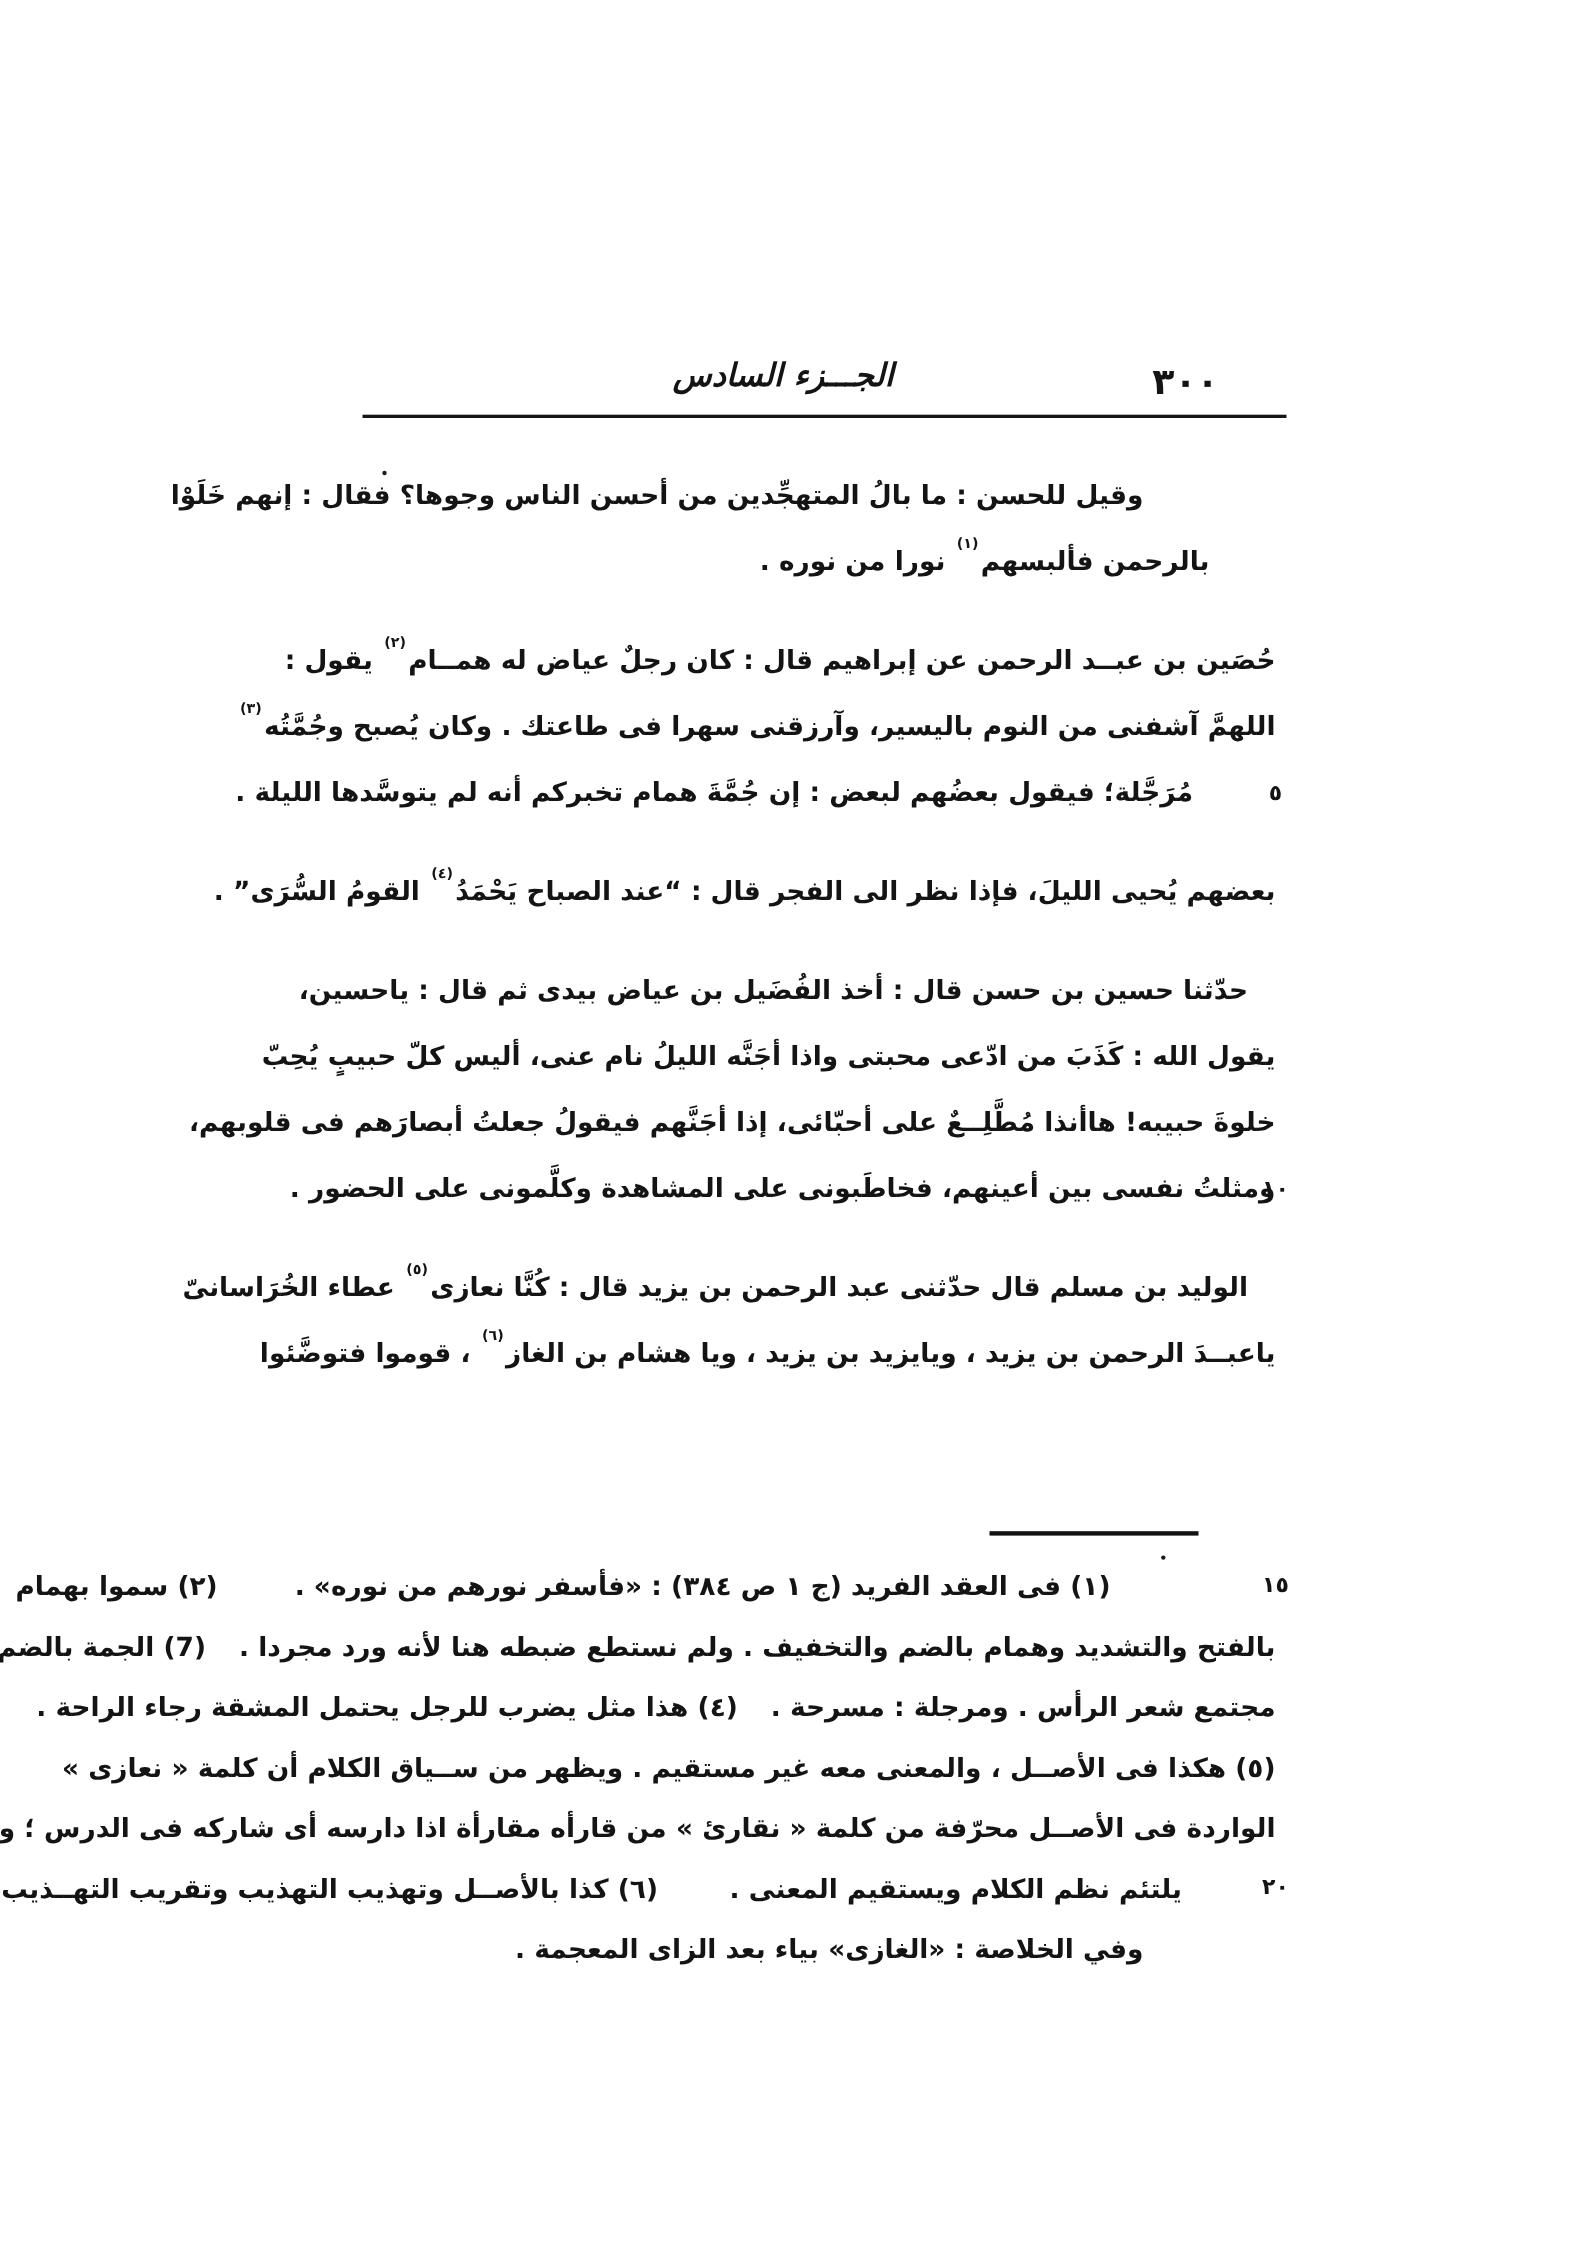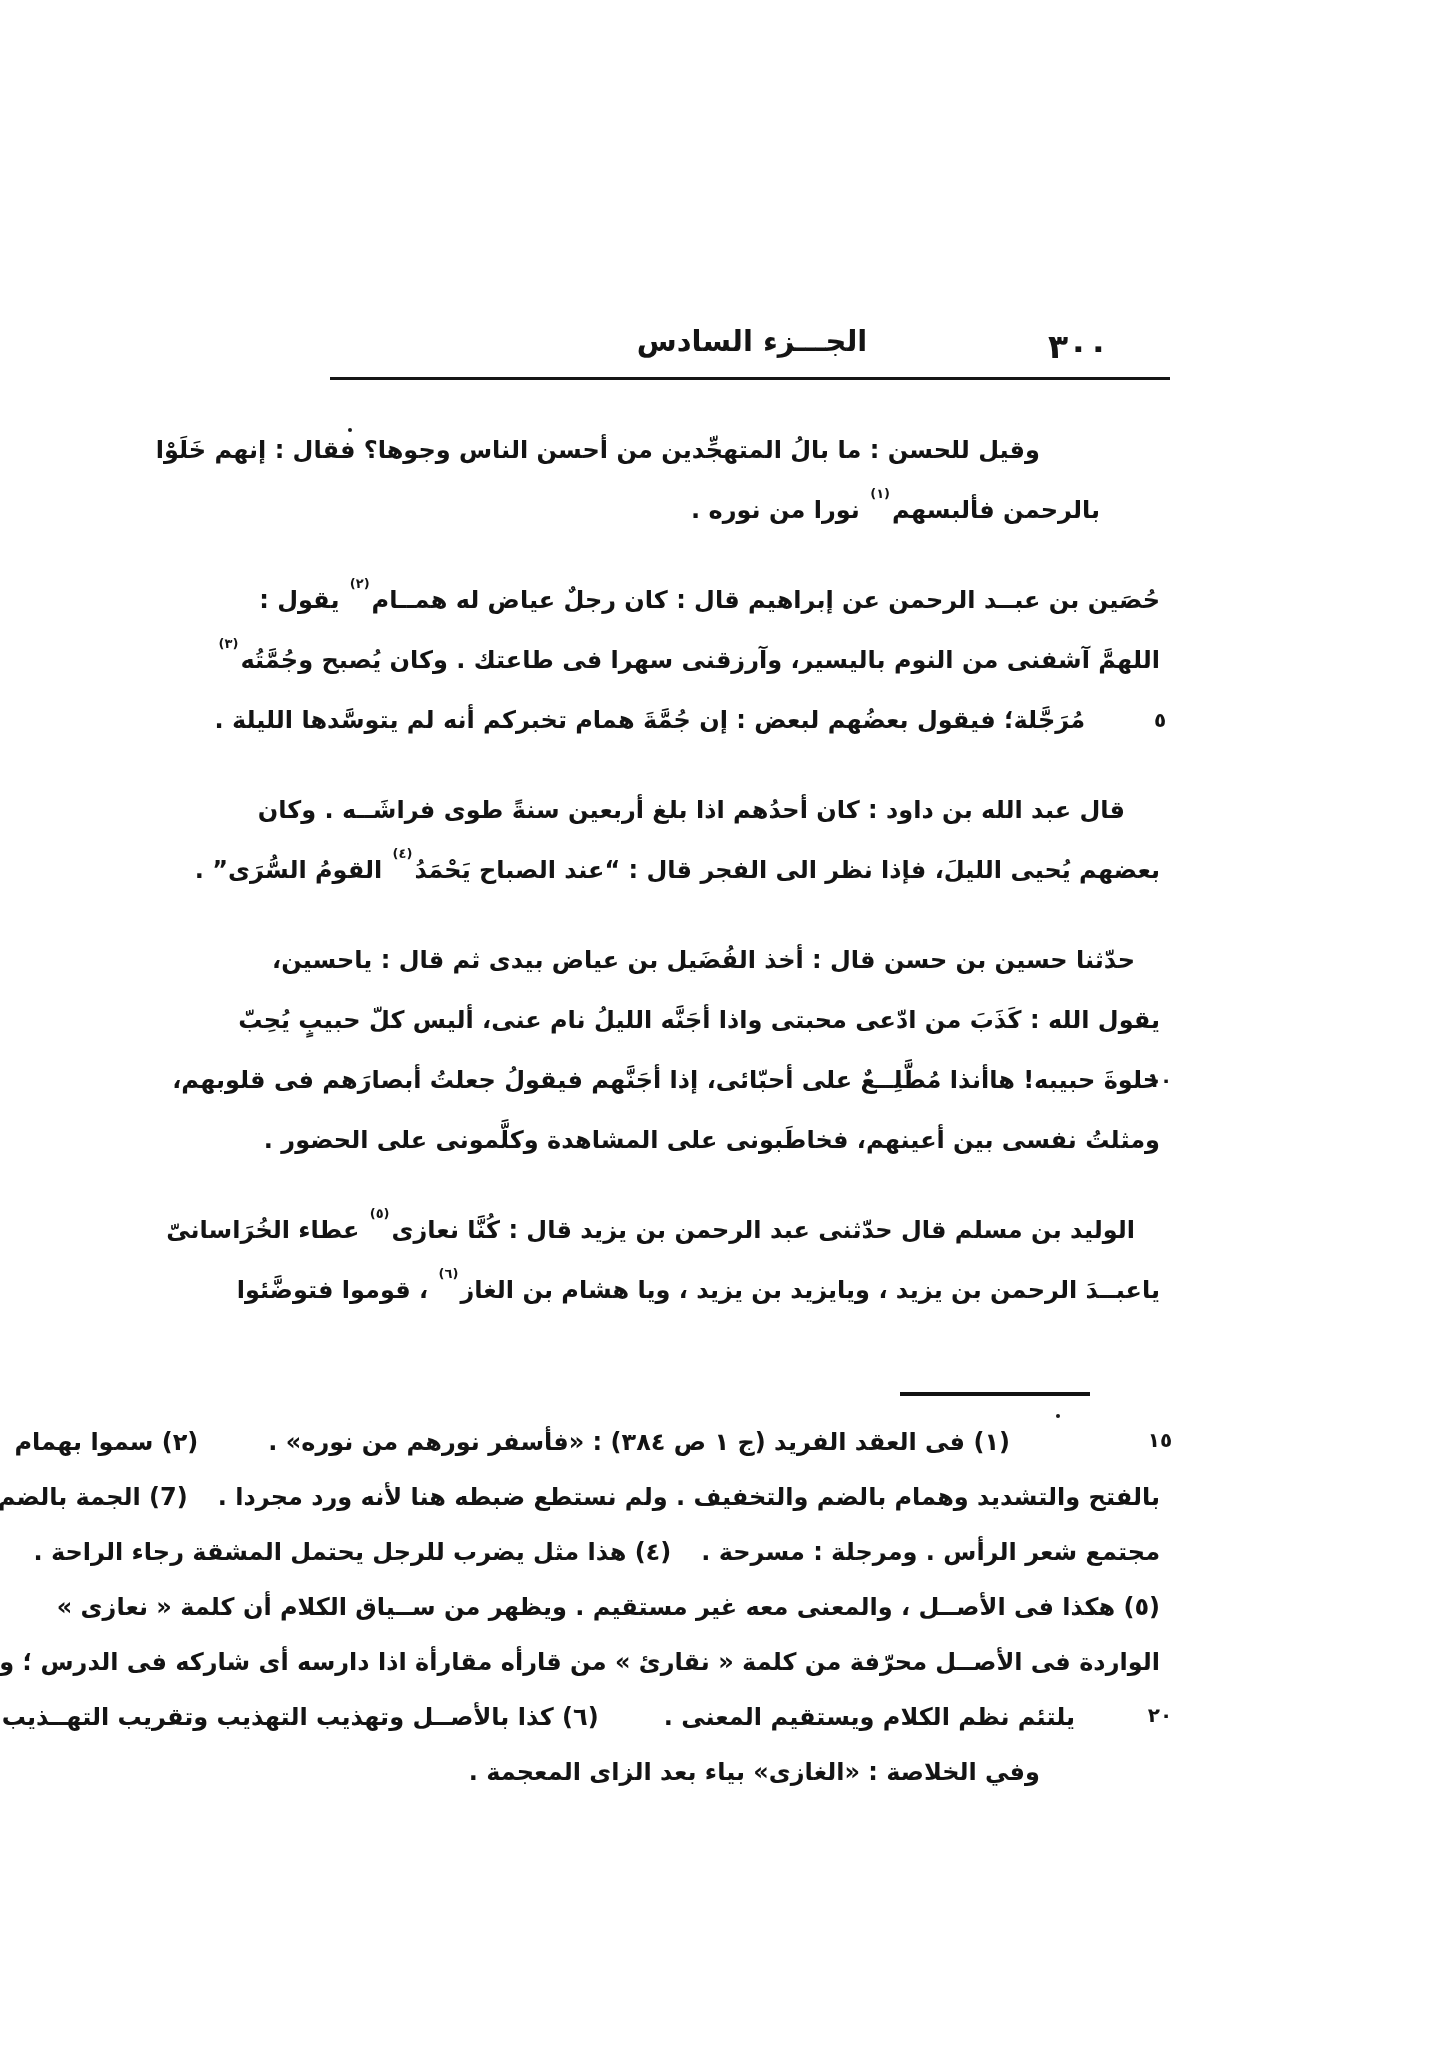--- a/index.html
+++ b/index.html
@@ -7,22 +7,23 @@
     width:1449px;height:2047px;position:relative;
     background:#ffffff;color:#141414;
     font-family:"DejaVu Sans", sans-serif;
     overflow:hidden;
   }
   .page{position:absolute;inset:0;}
 
   
   .hdr-title{
     position:absolute;top:324px;left:612px;width:280px;
-    text-align:center;font-size:29px;font-weight:bold;direction:rtl;
+    text-align:left;font-size:29px;font-weight:bold;direction:rtl;
     white-space:nowrap;
+    font-style:italic;
   }
   .hdr-page{
     position:absolute;top:327px;left:1048px;
     font-size:33px;font-weight:bold;direction:rtl;white-space:nowrap;
   }
   .hdr-rule{
     position:absolute;top:377px;left:330px;width:840px;height:3px;
     background:#161616;
   }
   .speck{
@@ -84,21 +85,20 @@
       <div class="para">
         <div class="line" style="padding-right: 120px;"><span>وقيل للحسن : ما بالُ المتهجِّدين من أحسن الناس وجوها؟ فقال : إنهم خَلَوْا</span></div>
         <div class="line" style="padding-right: 60px;"><span>بالرحمن فألبسهم</span><sup class="fnref">(١)</sup><span> نورا من نوره .</span></div>
       </div>
       <div class="para">
         <div class="line"><span>حُصَين بن عبــد الرحمن عن إبراهيم قال : كان رجلٌ عياض له همــام</span><sup class="fnref">(٢)</sup><span> يقول :</span></div>
         <div class="line"><span>اللهمَّ آشفنى من النوم باليسير، وآرزقنى سهرا فى طاعتك . وكان يُصبح وجُمَّتُه</span><sup class="fnref">(٣)</sup></div>
         <div class="line" style="padding-right: 75px;"><span>مُرَجَّلة؛ فيقول بعضُهم لبعض : إن جُمَّةَ همام تخبركم أنه لم يتوسَّدها الليلة .</span></div>
       </div>
       <div class="para">
-        <div class="line" style="padding-right: 35px;"><span>قال عبد الله بن داود : كان أحدُهم اذا بلغ أربعين سنةً طوى فراشَــه . وكان</span></div>
         <div class="line"><span>بعضهم يُحيى الليلَ، فإذا نظر الى الفجر قال : “عند الصباح يَحْمَدُ</span><sup class="fnref">(٤)</sup><span> القومُ السُّرَى” .</span></div>
       </div>
       <div class="para">
         <div class="line" style="padding-right: 25px;"><span>حدّثنا حسين بن حسن قال : أخذ الفُضَيل بن عياض بيدى ثم قال : ياحسين،</span></div>
         <div class="line"><span>يقول الله : كَذَبَ من ادّعى محبتى واذا أجَنَّه الليلُ نام عنى، أليس كلّ حبيبٍ يُحِبّ</span></div>
         <div class="line"><span>خلوةَ حبيبه! هاأنذا مُطَّلِــعٌ على أحبّائى، إذا أجَنَّهم فيقولُ جعلتُ أبصارَهم فى قلوبهم،</span></div>
         <div class="line"><span>ومثلتُ نفسى بين أعينهم، فخاطَبونى على المشاهدة وكلَّمونى على الحضور .</span></div>
       </div>
       <div class="para">
         <div class="line" style="padding-right: 25px;"><span>الوليد بن مسلم قال حدّثنى عبد الرحمن بن يزيد قال : كُنَّا نعازى</span><sup class="fnref">(٥)</sup><span> عطاء الخُرَاسانىّ</span></div>

